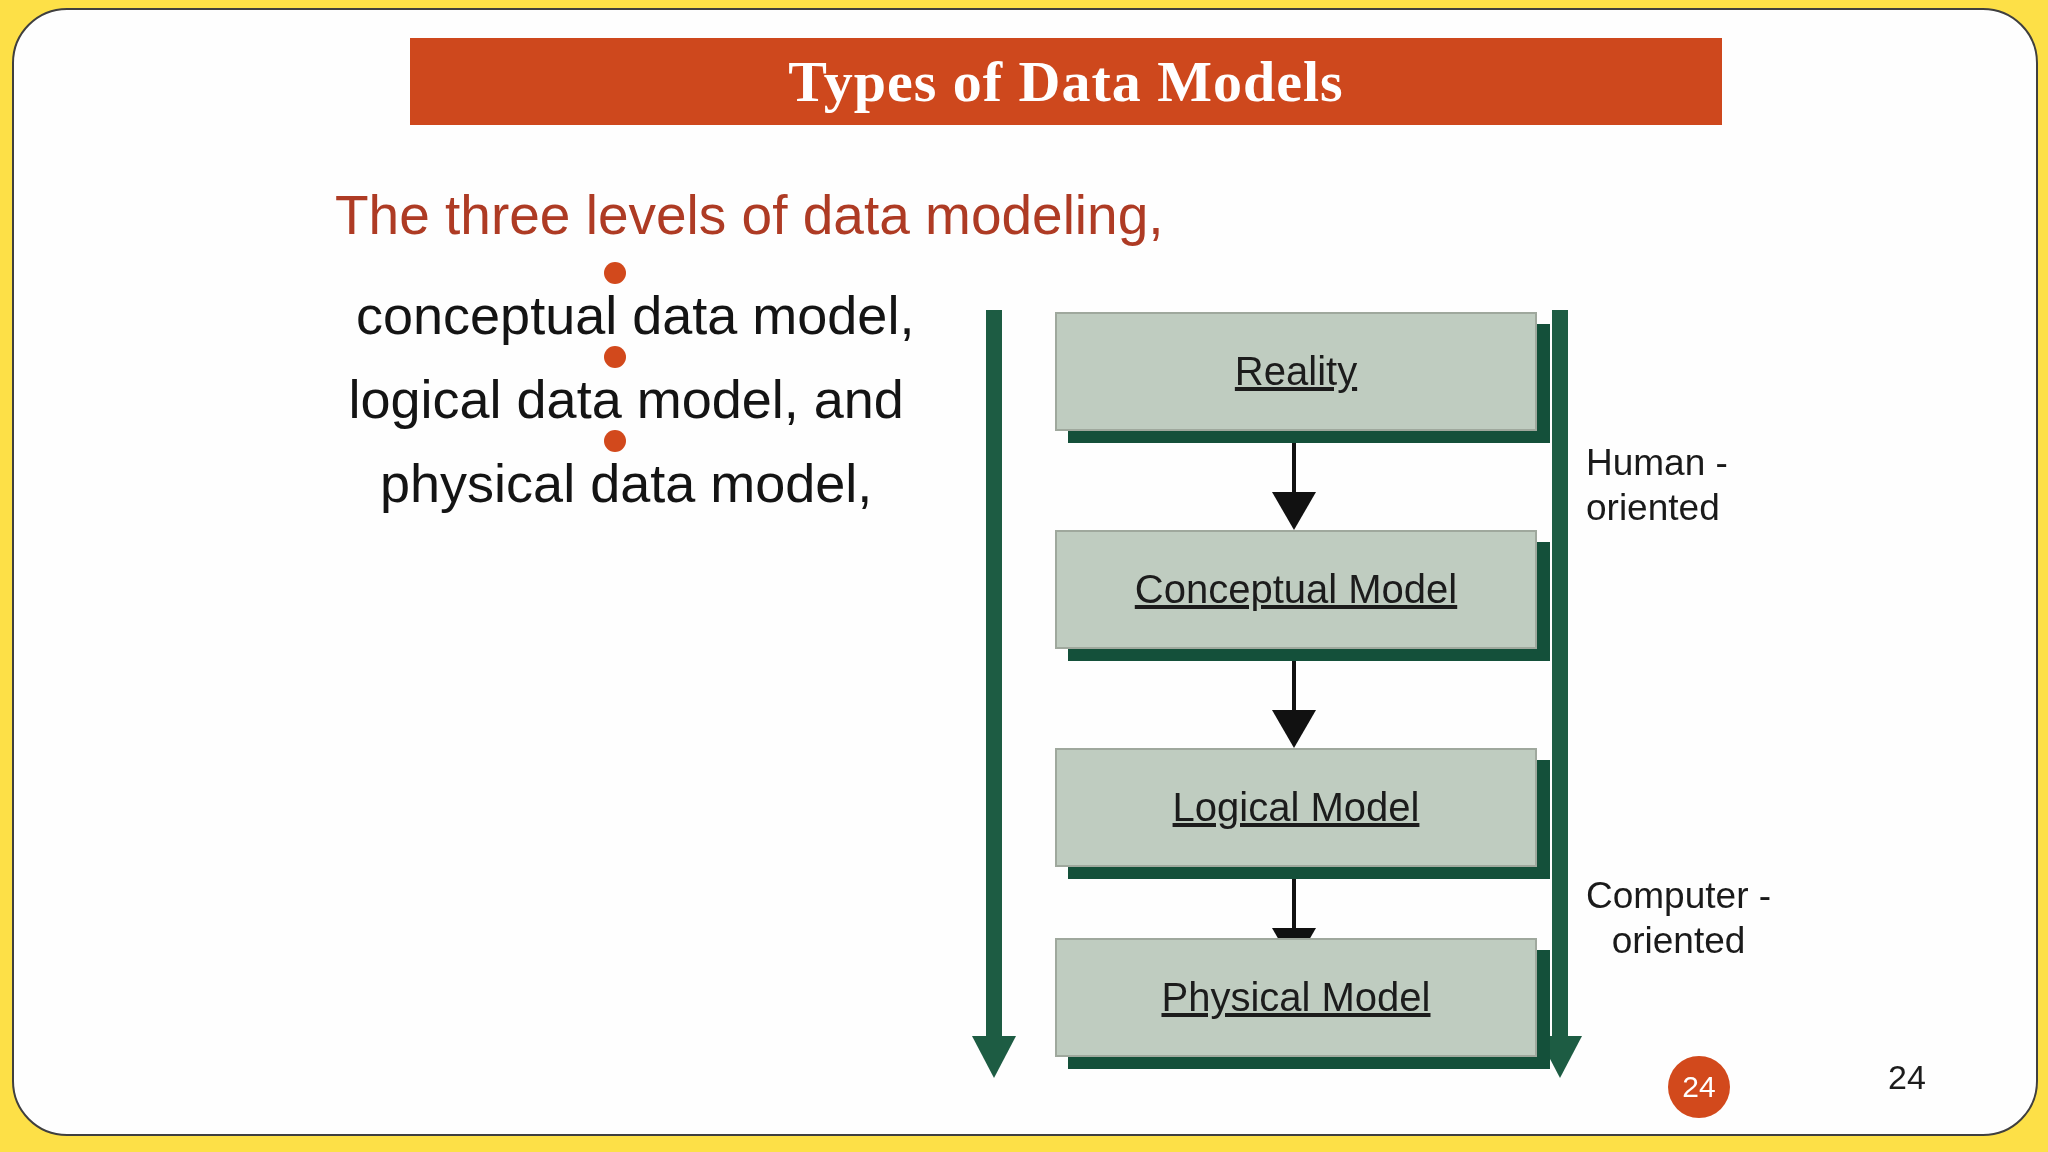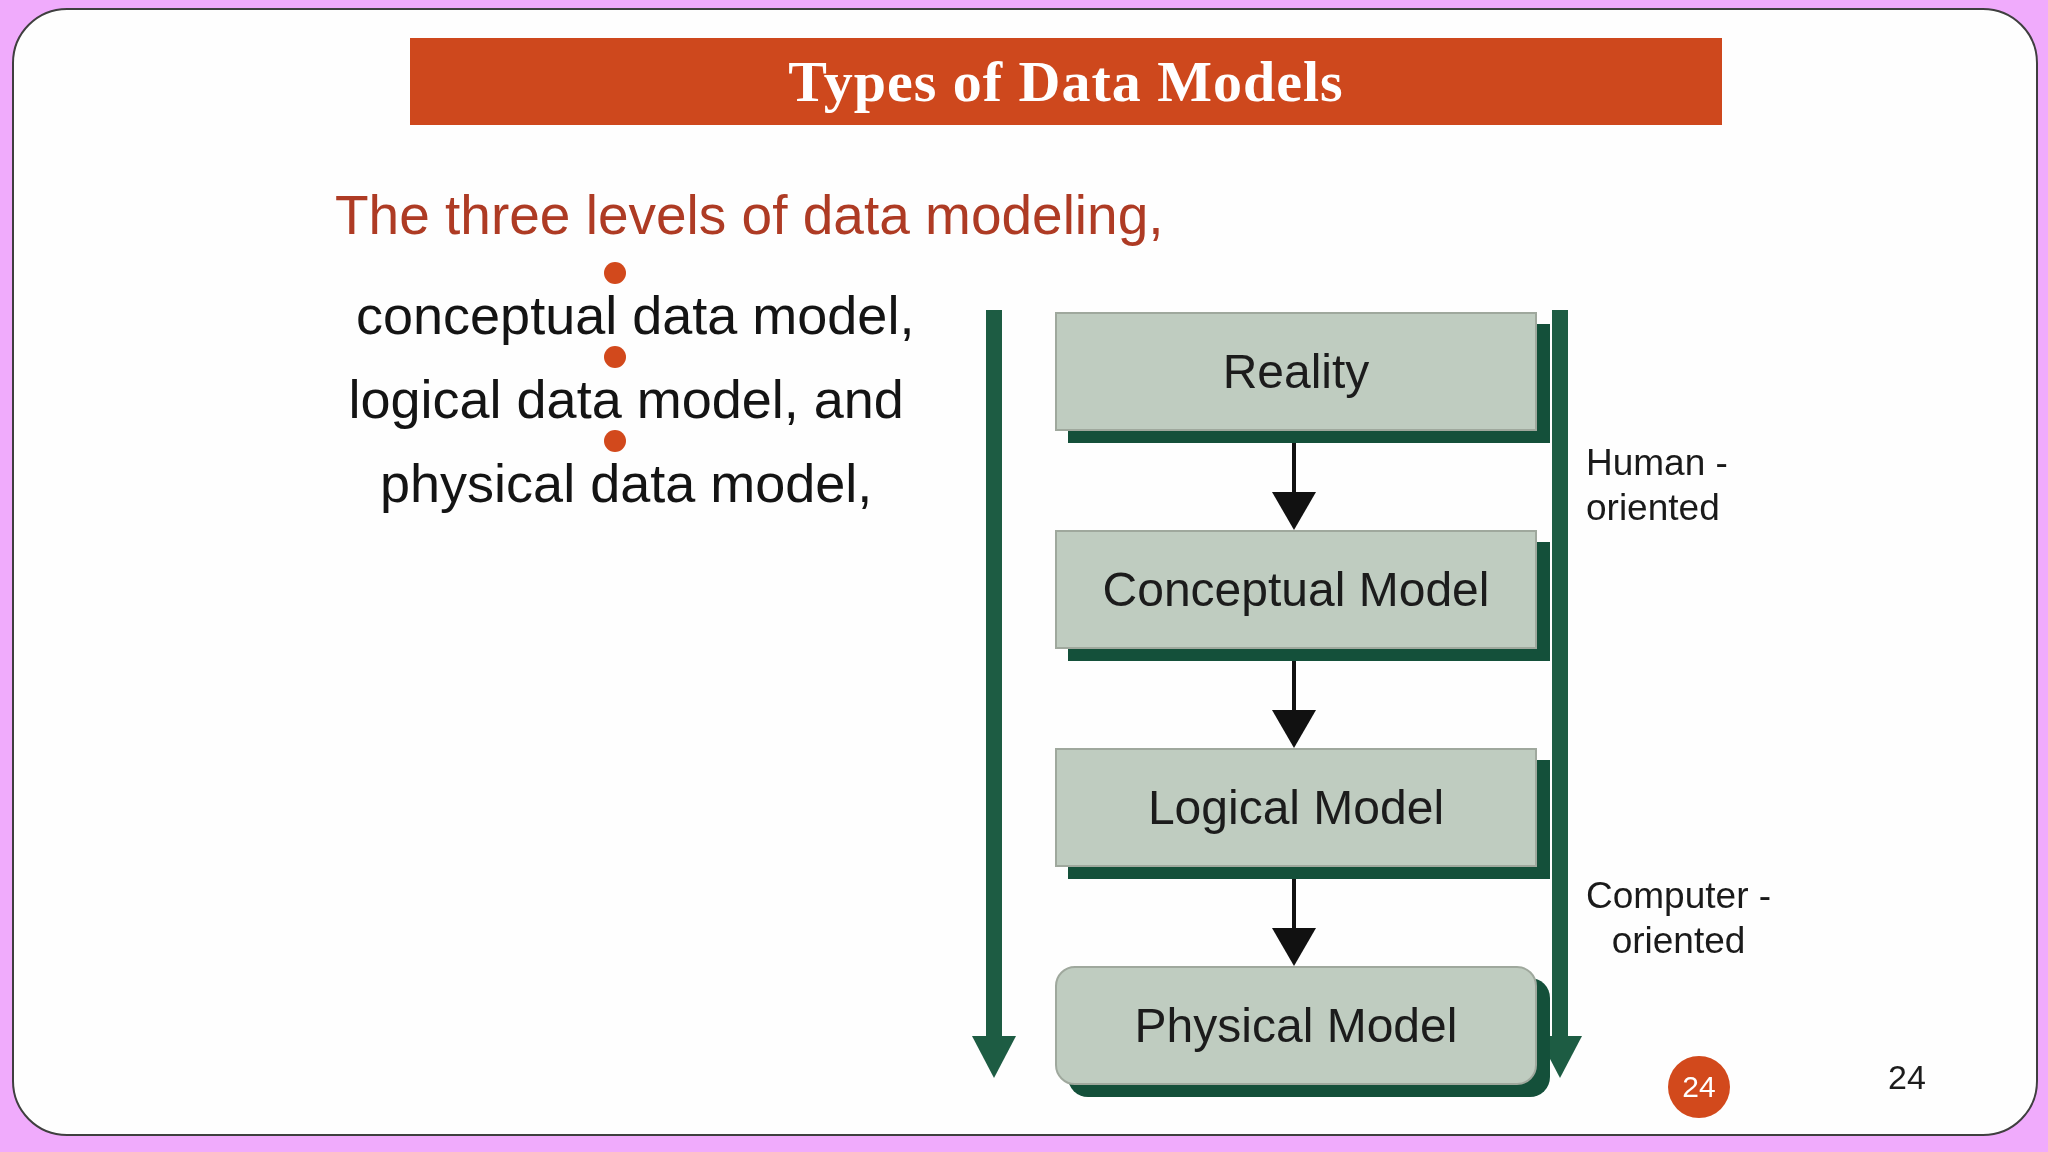--- a/index.html
+++ b/index.html
@@ -1,17 +1,17 @@
 <!DOCTYPE html>
 <html><head>
 <meta charset="utf-8">
 <style>
   html,body{margin:0;padding:0;background:#ffffff;}
   .stage{
-    position:relative;width:2048px;height:1152px;background:#f0abfc;
+    position:relative;width:2048px;height:1152px;background:#fde047;
     font-family:"Liberation Sans","DejaVu Sans",sans-serif;overflow:hidden;
   }
   
   .frame{
     position:absolute;left:12px;top:8px;width:2022px;height:1124px;
     border:2px solid #3f3f3f;border-radius:55px;background:#fefefe;
   }
   
   .title-bar{
     position:absolute;left:410px;top:38px;width:1312px;height:87px;
@@ -31,25 +31,25 @@
   .bullet-dot{width:22px;height:22px;border-radius:50%;background:#d2491c;margin-right:22px;flex:none;}
   .bullet-label{font-size:54px;color:#141414;white-space:nowrap;}
   .bullet-row.first .bullet-label{padding-left:18px;}
   
   .flow-box{
     position:absolute;left:1055px;width:478px;height:115px;
     background:#bfccc0;border:2px solid #9fa89d;
     box-shadow:13px 12px 0 0 #14503a;
     display:flex;align-items:center;justify-content:center;z-index:2;
   }
-  .flow-box .box-label{font-size:48px;color:#1c1c1c;}
+  .flow-box .box-label{font-size:40px;color:#1c1c1c;text-decoration:underline;}
   .box-reality{top:312px;}
   .box-conceptual{top:530px;}
   .box-logical{top:748px;}
-  .box-physical{top:966px;border-radius:20px;}
+  .box-physical{top:938px;}
   
   .connector{position:absolute;left:1272px;width:44px;display:flex;flex-direction:column;align-items:center;z-index:1;}
   .connector-line{width:4px;height:52px;background:#111111;}
   .connector-head{width:0;height:0;border-left:22px solid transparent;border-right:22px solid transparent;border-top:38px solid #111111;}
   .connector-1{top:440px;}
   .connector-2{top:658px;}
   .connector-3{top:876px;}
   
   .green-arrow{position:absolute;top:310px;width:44px;display:flex;flex-direction:column;align-items:center;z-index:1;}
   .green-arrow .ga-bar{width:16px;height:726px;background:#1d5c43;}

